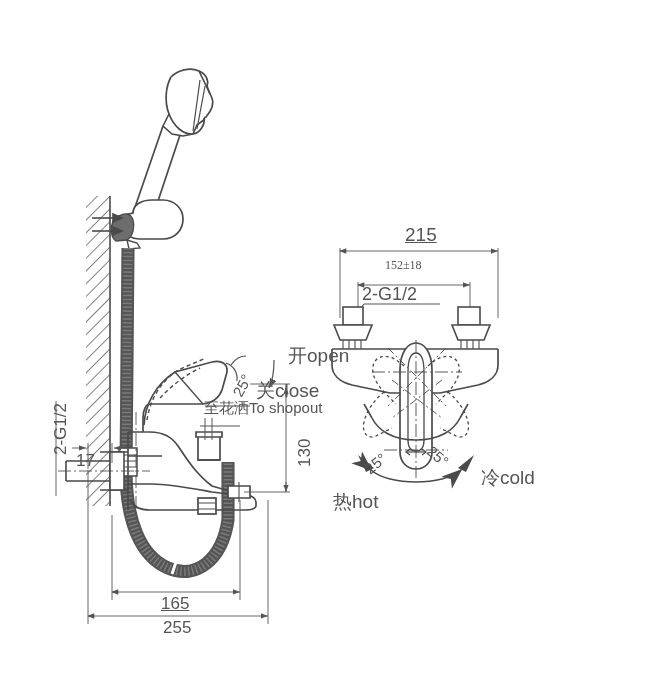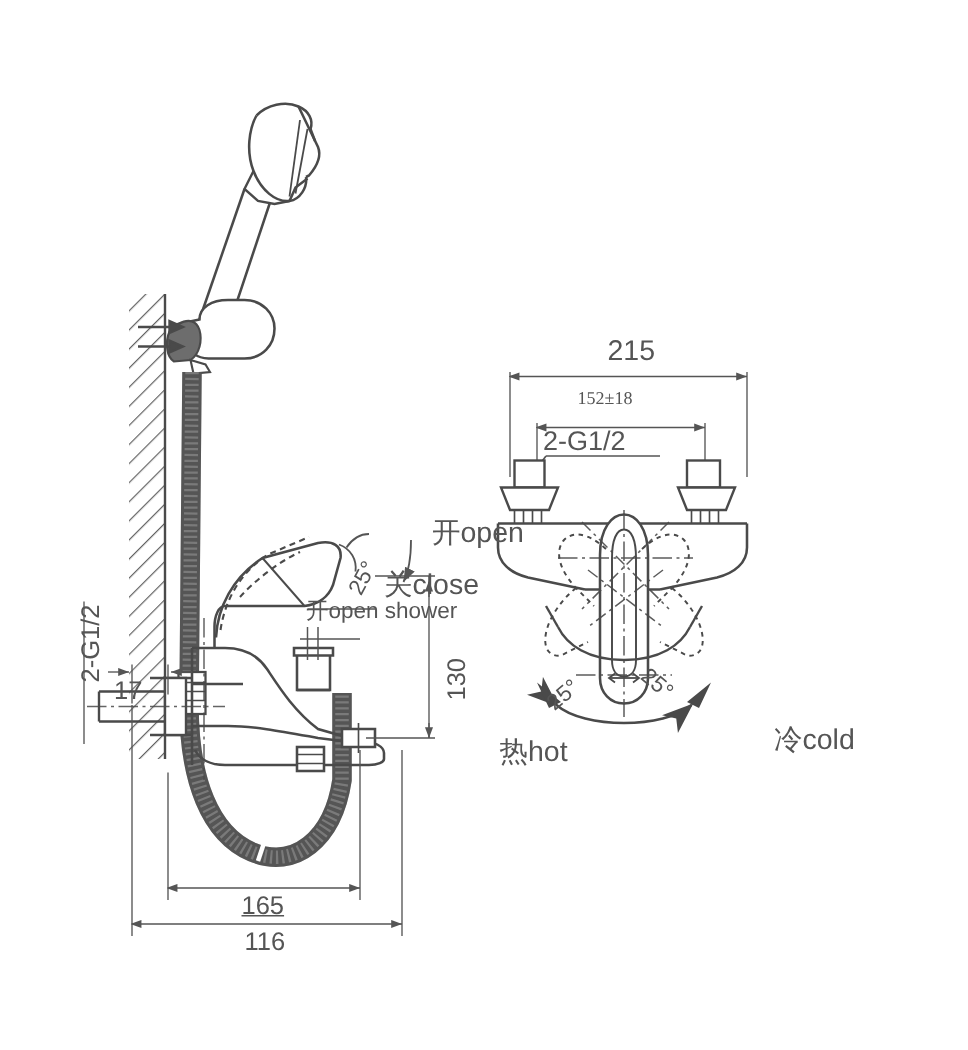--- a/index.html
+++ b/index.html
@@ -324,38 +324,38 @@
   </svg>
 
   <div class="lbl dim-txt rot90ccw" style="left:52px; top:455px;">2-G1/2</div>
 
   <div class="lbl dim-txt" style="left:76px; top:452px;">17</div>
 
   <div class="lbl dim-txt rot90ccw" style="left:296px; top:467px;">130</div>
 
   <div class="lbl dim-txt" style="left:161px; top:595px;text-decoration:underline;">165</div>
 
-  <div class="lbl dim-txt" style="left:163px; top:619px;">116</div>
+  <div class="lbl dim-txt" style="left:163px; top:619px;">255</div>
 
   <div class="lbl big-txt" style="left:252px; top:346px;margin-left:36px;">开open</div>
 
   <div class="lbl big-txt" style="left:256px; top:381px;">关close</div>
 
-  <div class="lbl note-txt" style="left:204px; top:400px;">开open shower</div>
+  <div class="lbl note-txt" style="left:204px; top:400px;">至花洒To shopout</div>
 
 
   <div class="lbl ang-txt rot-25" style="left:230px; top:392px;">25°</div>
 
-  <div class="lbl dim-txt" style="left:405px; top:225px; font-size:19px;">215</div>
+  <div class="lbl dim-txt" style="left:405px; top:225px; font-size:19px;text-decoration:underline;">215</div>
 
   <div class="lbl dim-txt" style="left:385px; top:259px; font-size:12px;font-family:Liberation Serif, serif;">152±18</div>
 
   <div class="lbl dim-txt" style="left:362px; top:285px; font-size:18px;">2-G1/2</div>
 
   <div class="lbl ang-txt rot-a" style="left:362px; top:465px;">25°</div>
 
   <div class="lbl ang-txt rot-b" style="left:434px; top:443px;">25°</div>
 
   <div class="lbl big-txt" style="left:333px; top:472px;margin-top:20px;">热hot</div>
 
-  <div class="lbl big-txt" style="left:516px; top:468px;margin-top:16px;">冷cold</div>
+  <div class="lbl big-txt" style="left:481px; top:468px;">冷cold</div>
 
 </div>
 
 </body></html>

